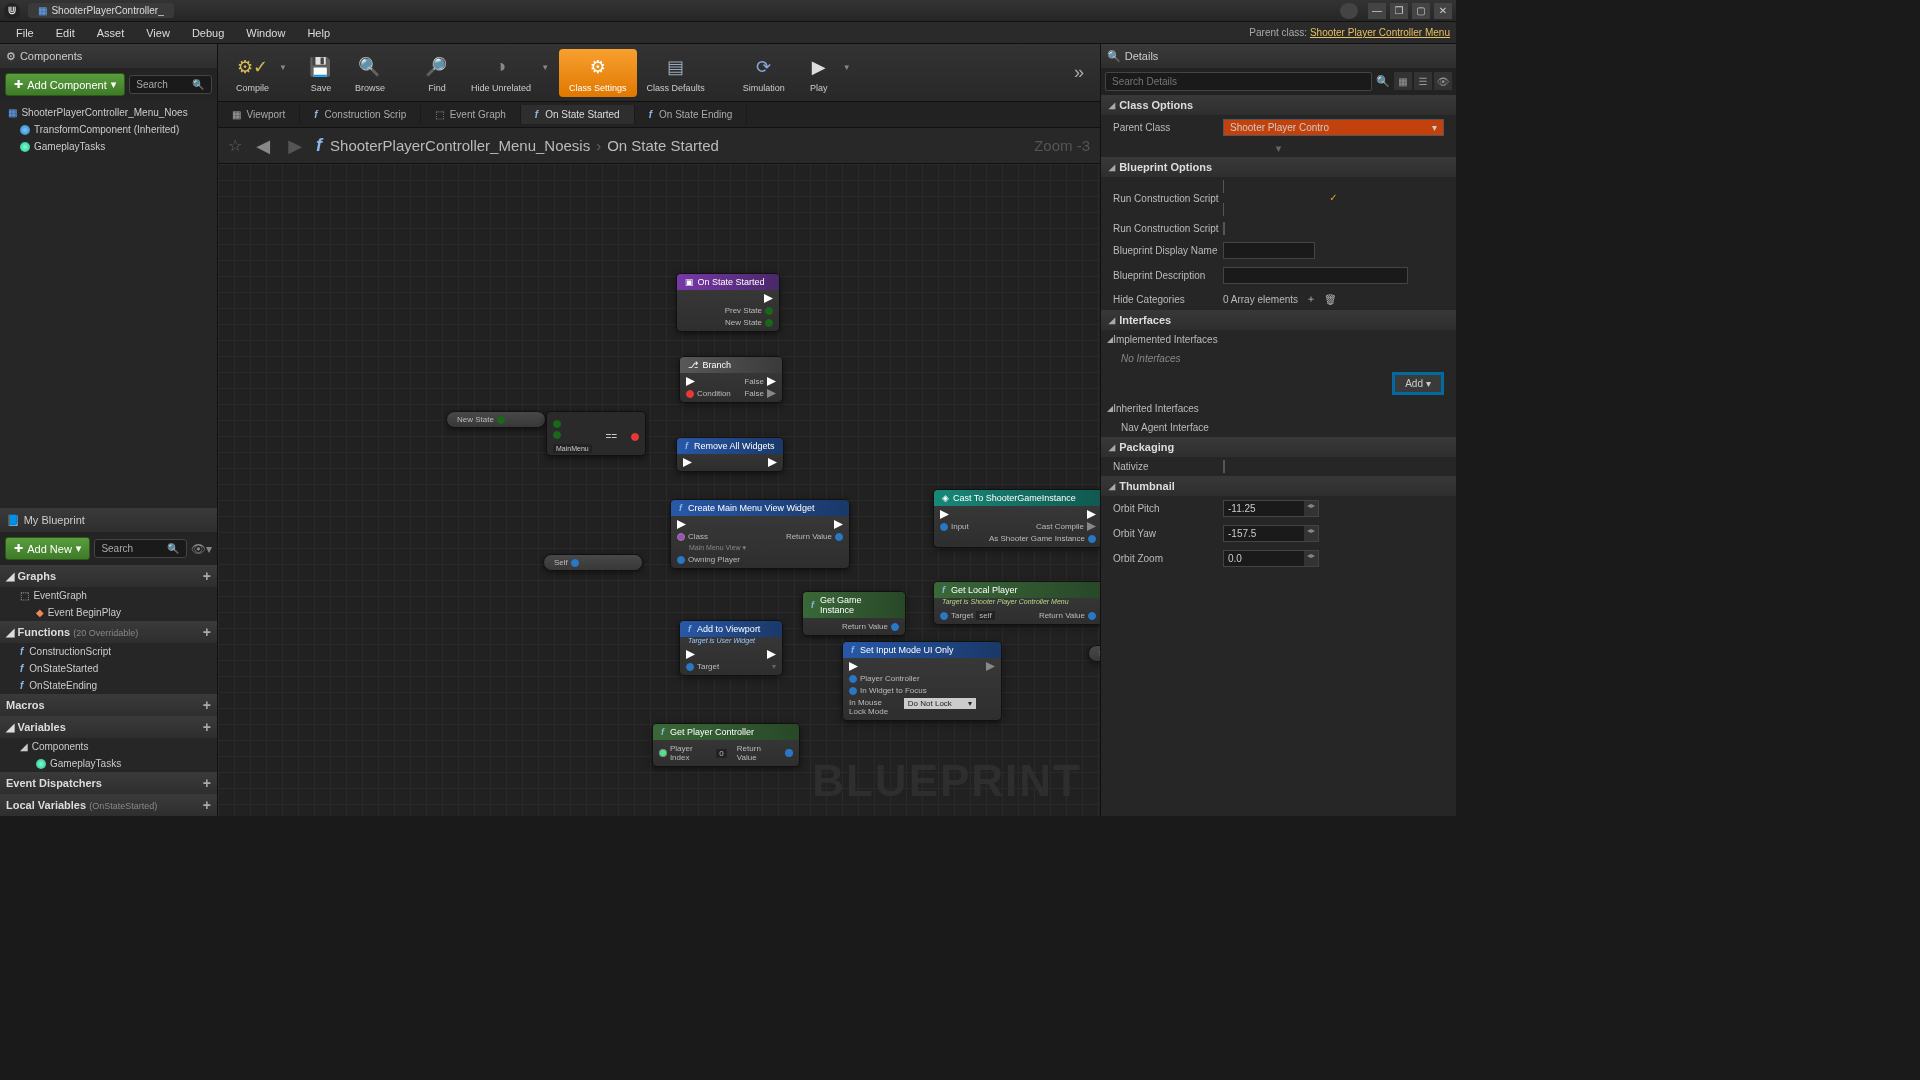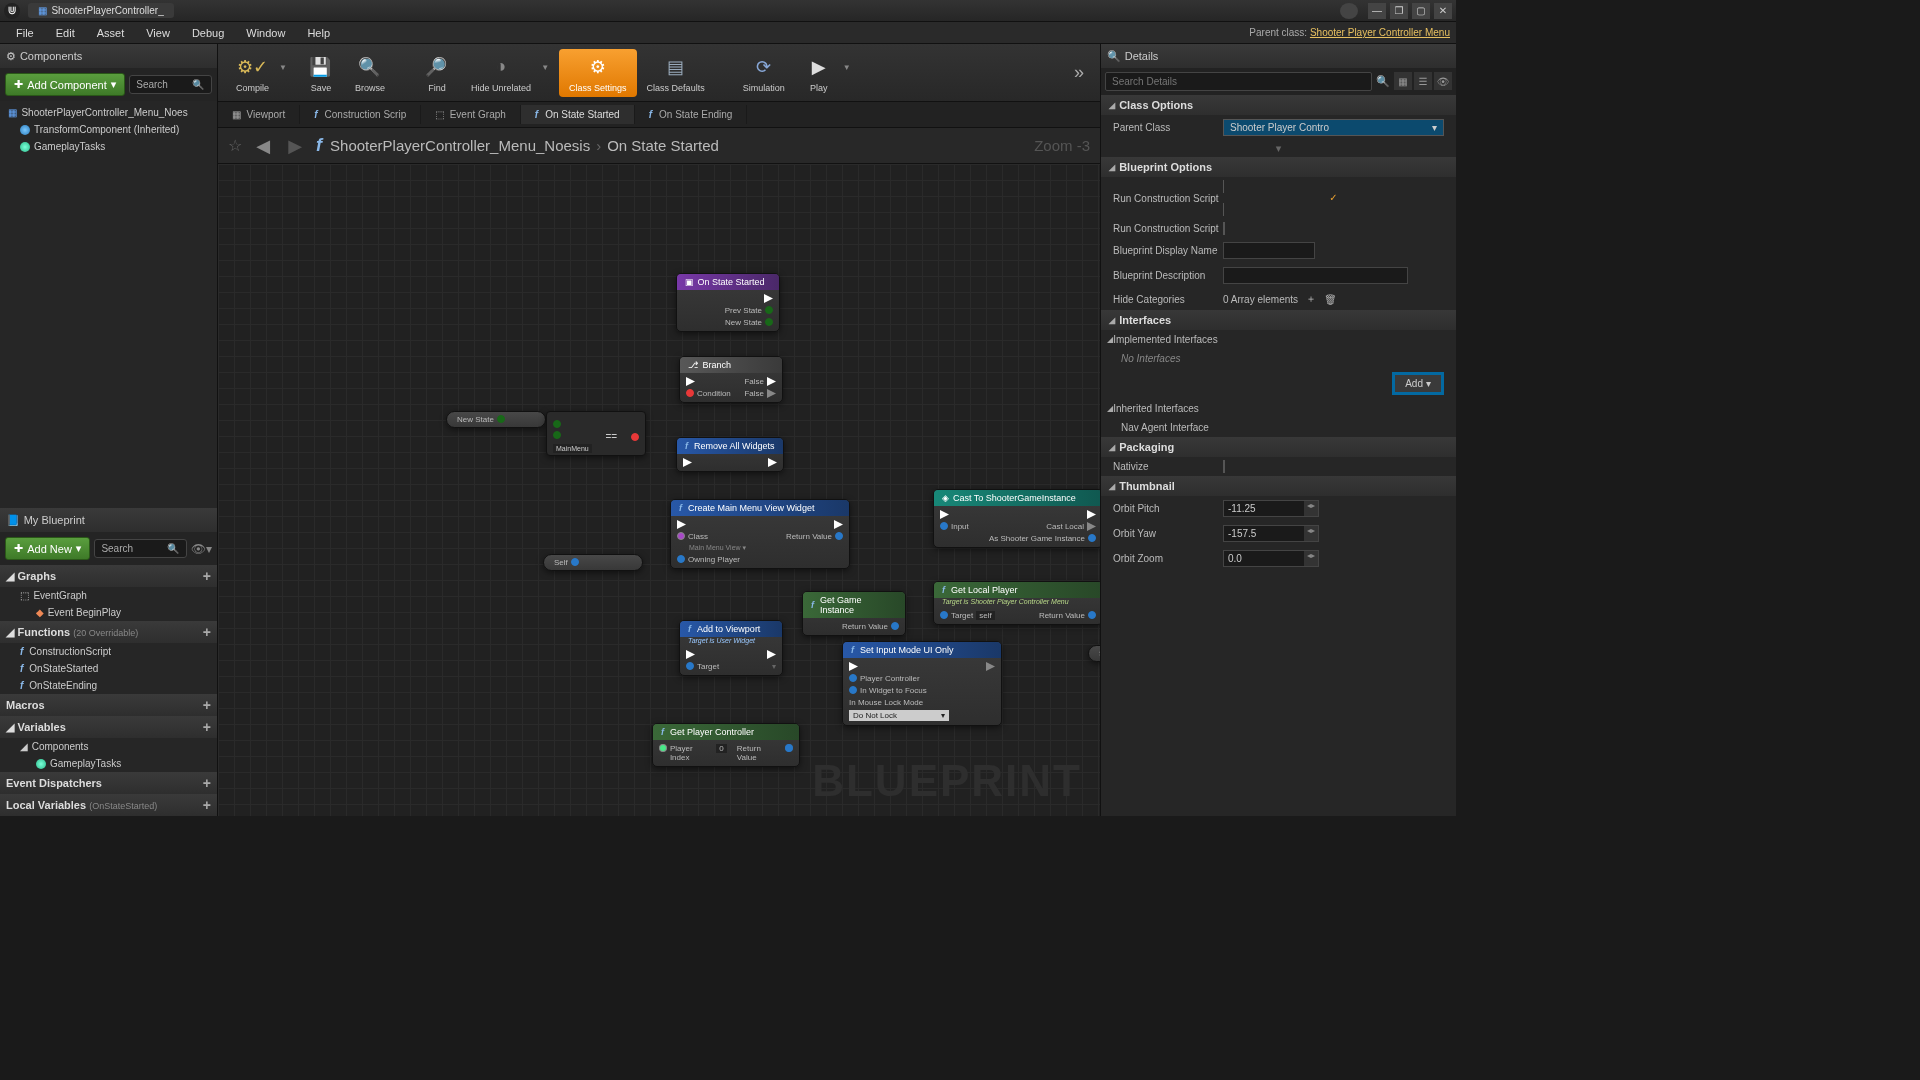--- a/index.html
+++ b/index.html
@@ -54,21 +54,21 @@
 .watermark{position:absolute;right:18px;bottom:10px;font-size:44px;font-weight:bold;color:#2e2e2e;letter-spacing:2px}
 .node{position:absolute;background:linear-gradient(#3a3a3a,#2e2e2e);border:1px solid #111;border-radius:5px;box-shadow:0 2px 6px rgba(0,0,0,.5);min-width:100px}
 .node-hd{padding:3px 8px;font-size:9px;color:#fff;border-radius:4px 4px 0 0;display:flex;align-items:center;gap:4px}
 .node-hd.purple{background:linear-gradient(90deg,#7838a8,#4a2868)}
 .node-hd.grey{background:linear-gradient(90deg,#585858,#3a3a3a)}
 .node-hd.blue{background:linear-gradient(90deg,#2858a8,#1a3868)}
 .node-hd.teal{background:linear-gradient(90deg,#188878,#105850)}
 .node-hd.green{background:linear-gradient(90deg,#3a6838,#284828)}
 .node-body{padding:4px 6px;display:flex;justify-content:space-between;gap:10px;font-size:8px}
 .node-body .col{display:flex;flex-direction:column;gap:3px}
-.pin{display:flex;align-items:flex-start;gap:3px;color:#bbb}
+.pin{display:flex;align-items:center;gap:3px;color:#bbb}
 .pin .p{width:8px;height:8px;border-radius:50%;border:1px solid #888}
 .pin .p.exec{border-radius:0;clip-path:polygon(0 0,100% 50%,0 100%);background:#fff;border:none;width:9px;height:9px}
 .pin .p.red{background:#e83838;border-color:#e83838}
 .pin .p.byte{background:#186818;border-color:#186818}
 .pin .p.obj{background:#2878c8;border-color:#2878c8}
 .node.pill{border-radius:12px;padding:3px 10px;background:linear-gradient(#484848,#383838)}
 .node.pill .node-body{padding:0}
 .node.enum{background:#2a2a2a;border-radius:4px}
 .rightcol{width:356px;background:#262626;border-left:1px solid #111;display:flex;flex-direction:column;overflow-y:auto}
 .detail-search{padding:4px;display:flex;gap:4px;background:#222}
@@ -76,21 +76,21 @@
 .view-btns{display:flex;gap:2px}
 .view-btns span{width:18px;height:18px;background:#333;display:flex;align-items:center;justify-content:center;cursor:pointer;color:#999;font-size:10px}
 .cat-hd{background:linear-gradient(#383838,#2e2e2e);padding:4px 8px;font-size:11px;font-weight:bold;color:#ddd;display:flex;align-items:center;gap:4px;cursor:pointer}
 .cat-hd .tri{color:#aaa;font-size:8px}
 .prop-row{display:flex;align-items:center;padding:4px 12px;font-size:10px;color:#bbb}
 .prop-row .k{width:110px}
 .prop-row .v{flex:1}
 .prop-row input[type=text]{width:92px;background:#1a1a1a;border:1px solid #444;padding:2px 4px;color:#ccc;font-size:10px}
 .prop-row .cb{width:14px;height:14px;background:#1a1a1a;border:1px solid #555}
 .prop-row .cb.on::after{content:"✓";color:#e8a030;font-size:10px;display:block;text-align:center;line-height:12px}
-.prop-row .combo{background:#0c4a6e;border:1px solid #555;padding:2px 6px;font-size:10px;color:#ccc;display:flex;align-items:center;justify-content:space-between;min-width:110px;cursor:pointer}
+.prop-row .combo{background:#c2410c;border:1px solid #555;padding:2px 6px;font-size:10px;color:#ccc;display:flex;align-items:center;justify-content:space-between;min-width:110px;cursor:pointer}
 .prop-row .spinner{display:flex;background:#1a1a1a;border:1px solid #444;width:96px}
 .prop-row .spinner input{border:none;flex:1;width:60px}
 .prop-row .spinner .sb{width:14px;background:#333;color:#888;text-align:center;font-size:8px;cursor:pointer}
 .italic{font-style:italic;color:#888}
 .btn-add{background:#3a3a3a;border:3px solid #0369a1;padding:3px 10px;font-size:10px;color:#ccc;cursor:pointer;display:flex;align-items:center;gap:3px}
 .eye{color:#888;font-size:12px;cursor:pointer}
 </style>
 </head>
 <body>
 
@@ -517,21 +517,21 @@
               <span class="pin">
                 <span class="p obj"></span>
                 <span>Input</span>
               </span>
             </div>
             <div class="col" style="align-items:flex-end">
               <span class="pin">
                 <span class="p exec"></span>
               </span>
               <span class="pin">
-                <span>Cast Local</span>
+                <span>Cast Compile</span>
                 <span class="p exec" style="background:#888"></span>
               </span>
               <span class="pin">
                 <span>As Shooter Game Instance</span>
                 <span class="p obj"></span>
               </span>
             </div>
           </div>
       </div>
 
@@ -569,21 +569,21 @@
                 <span class="p exec"></span>
               </span>
               <span class="pin">
                 <span class="p obj"></span>
                 <span>Player Controller</span>
               </span>
               <span class="pin">
                 <span class="p obj"></span>
                 <span>In Widget to Focus</span>
               </span>
-              <span class="pin" style="flex-direction:column;align-items:flex-start">
+              <span class="pin" style="flex-direction:row;align-items:flex-start">
                 <span>In Mouse Lock Mode</span>
                 <span style="background:#ccc;color:#222;padding:1px 4px;width:100px;display:flex;justify-content:space-between">
                   <span>Do Not Lock</span>
                   <span>▾</span>
                 </span>
               </span>
             </div>
             <div class="col" style="align-items:flex-end">
               <span class="pin">
                 <span class="p exec" style="background:#888"></span>

